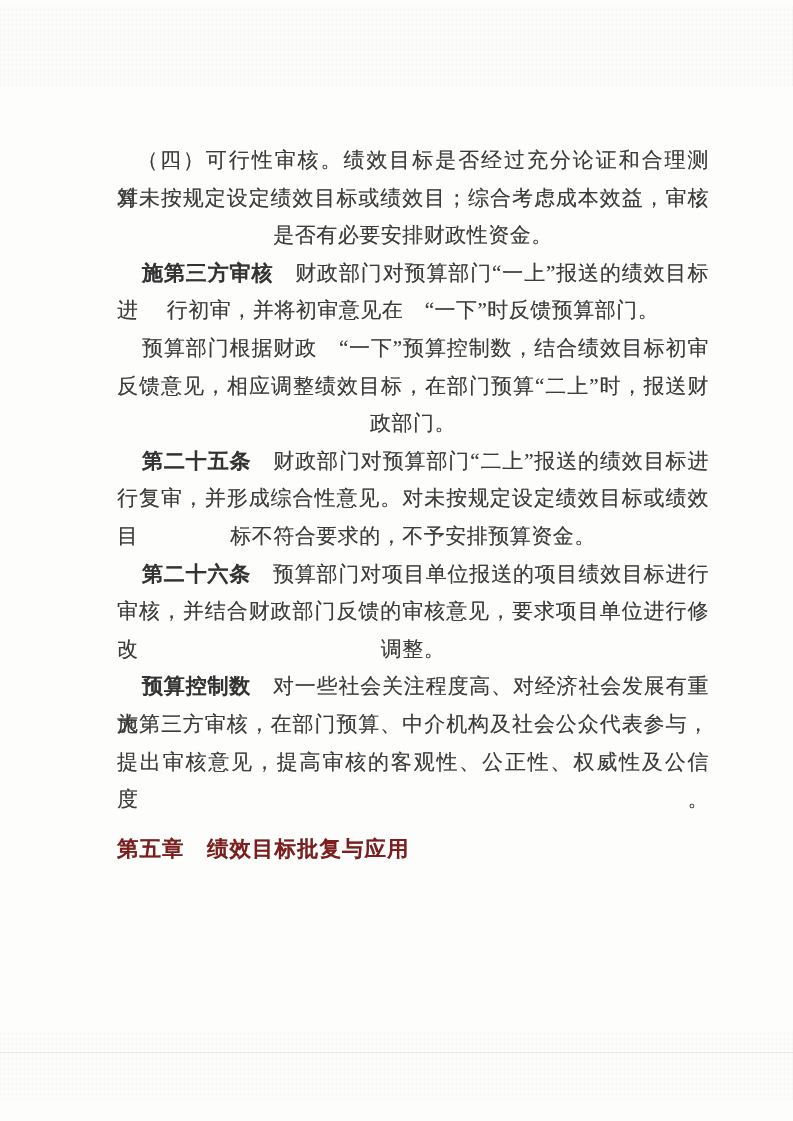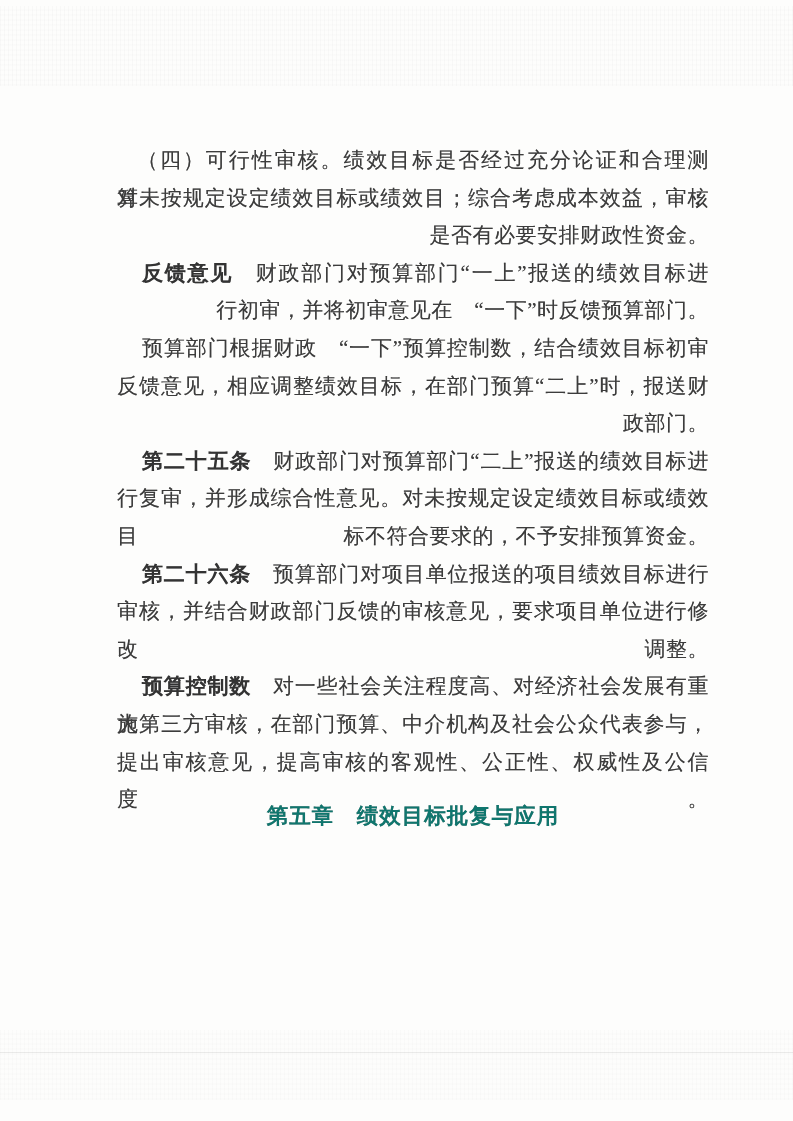--- a/index.html
+++ b/index.html
@@ -43,61 +43,60 @@
     width: 592px;
     color: #3c3c3c;
     font-size: 21px;
     letter-spacing: 0.5px;
     text-shadow: 0 0 0.6px rgba(70,70,70,0.55);
   }
   .line {
     height: 37.6px;
     line-height: 37.6px;
     white-space: nowrap;
-    text-align: right;
+    text-align: center;
   }
   .line.justify {
     white-space: normal;
     text-align: justify;
     text-align-last: justify;
   }
   .indent { text-indent: 20px; }
   .indent-article { text-indent: 25px; }
   .lead {
     font-weight: bold;
     color: #333333;
   }
   .chapter-heading {
-    margin-top: 16px;
+    margin-top: 49px;
     height: 38px;
     line-height: 38px;
-    text-align: center;
     font-weight: bold;
-    color: #0f766e;
+    color: #7f1d1d;
     font-size: 21.5px;
     letter-spacing: 1px;
   }
 </style>
 </head>
 <body>
 
 <div class="scan-noise-top"></div>
 <div class="scan-noise-bottom"></div>
 <div class="scan-line"></div>
 
 <div class="doc-body">
 
   <div>
     <div class="line justify indent">（四）可行性审核。绩效目标是否经过充分论证和合理测算；</div>
     <div class="line justify">对未按规定设定绩效目标或绩效目；综合考虑成本效益，审核</div>
     <div class="line">是否有必要安排财政性资金。</div>
   </div>
 
   <div>
-    <div class="line justify indent-article"><span class="lead">反馈意见</span><span>　财政部门对预算部门“一上”报送的绩效目标进</span></div>
+    <div class="line justify indent-article"><span class="lead">施第三方审核</span><span>　财政部门对预算部门“一上”报送的绩效目标进</span></div>
     <div class="line">行初审，并将初审意见在　“一下”时反馈预算部门。</div>
   </div>
 
   <div>
     <div class="line justify indent-article">预算部门根据财政　“一下”预算控制数，结合绩效目标初审</div>
     <div class="line justify">反馈意见，相应调整绩效目标，在部门预算“二上”时，报送财</div>
     <div class="line">政部门。</div>
   </div>
 
   <div>

